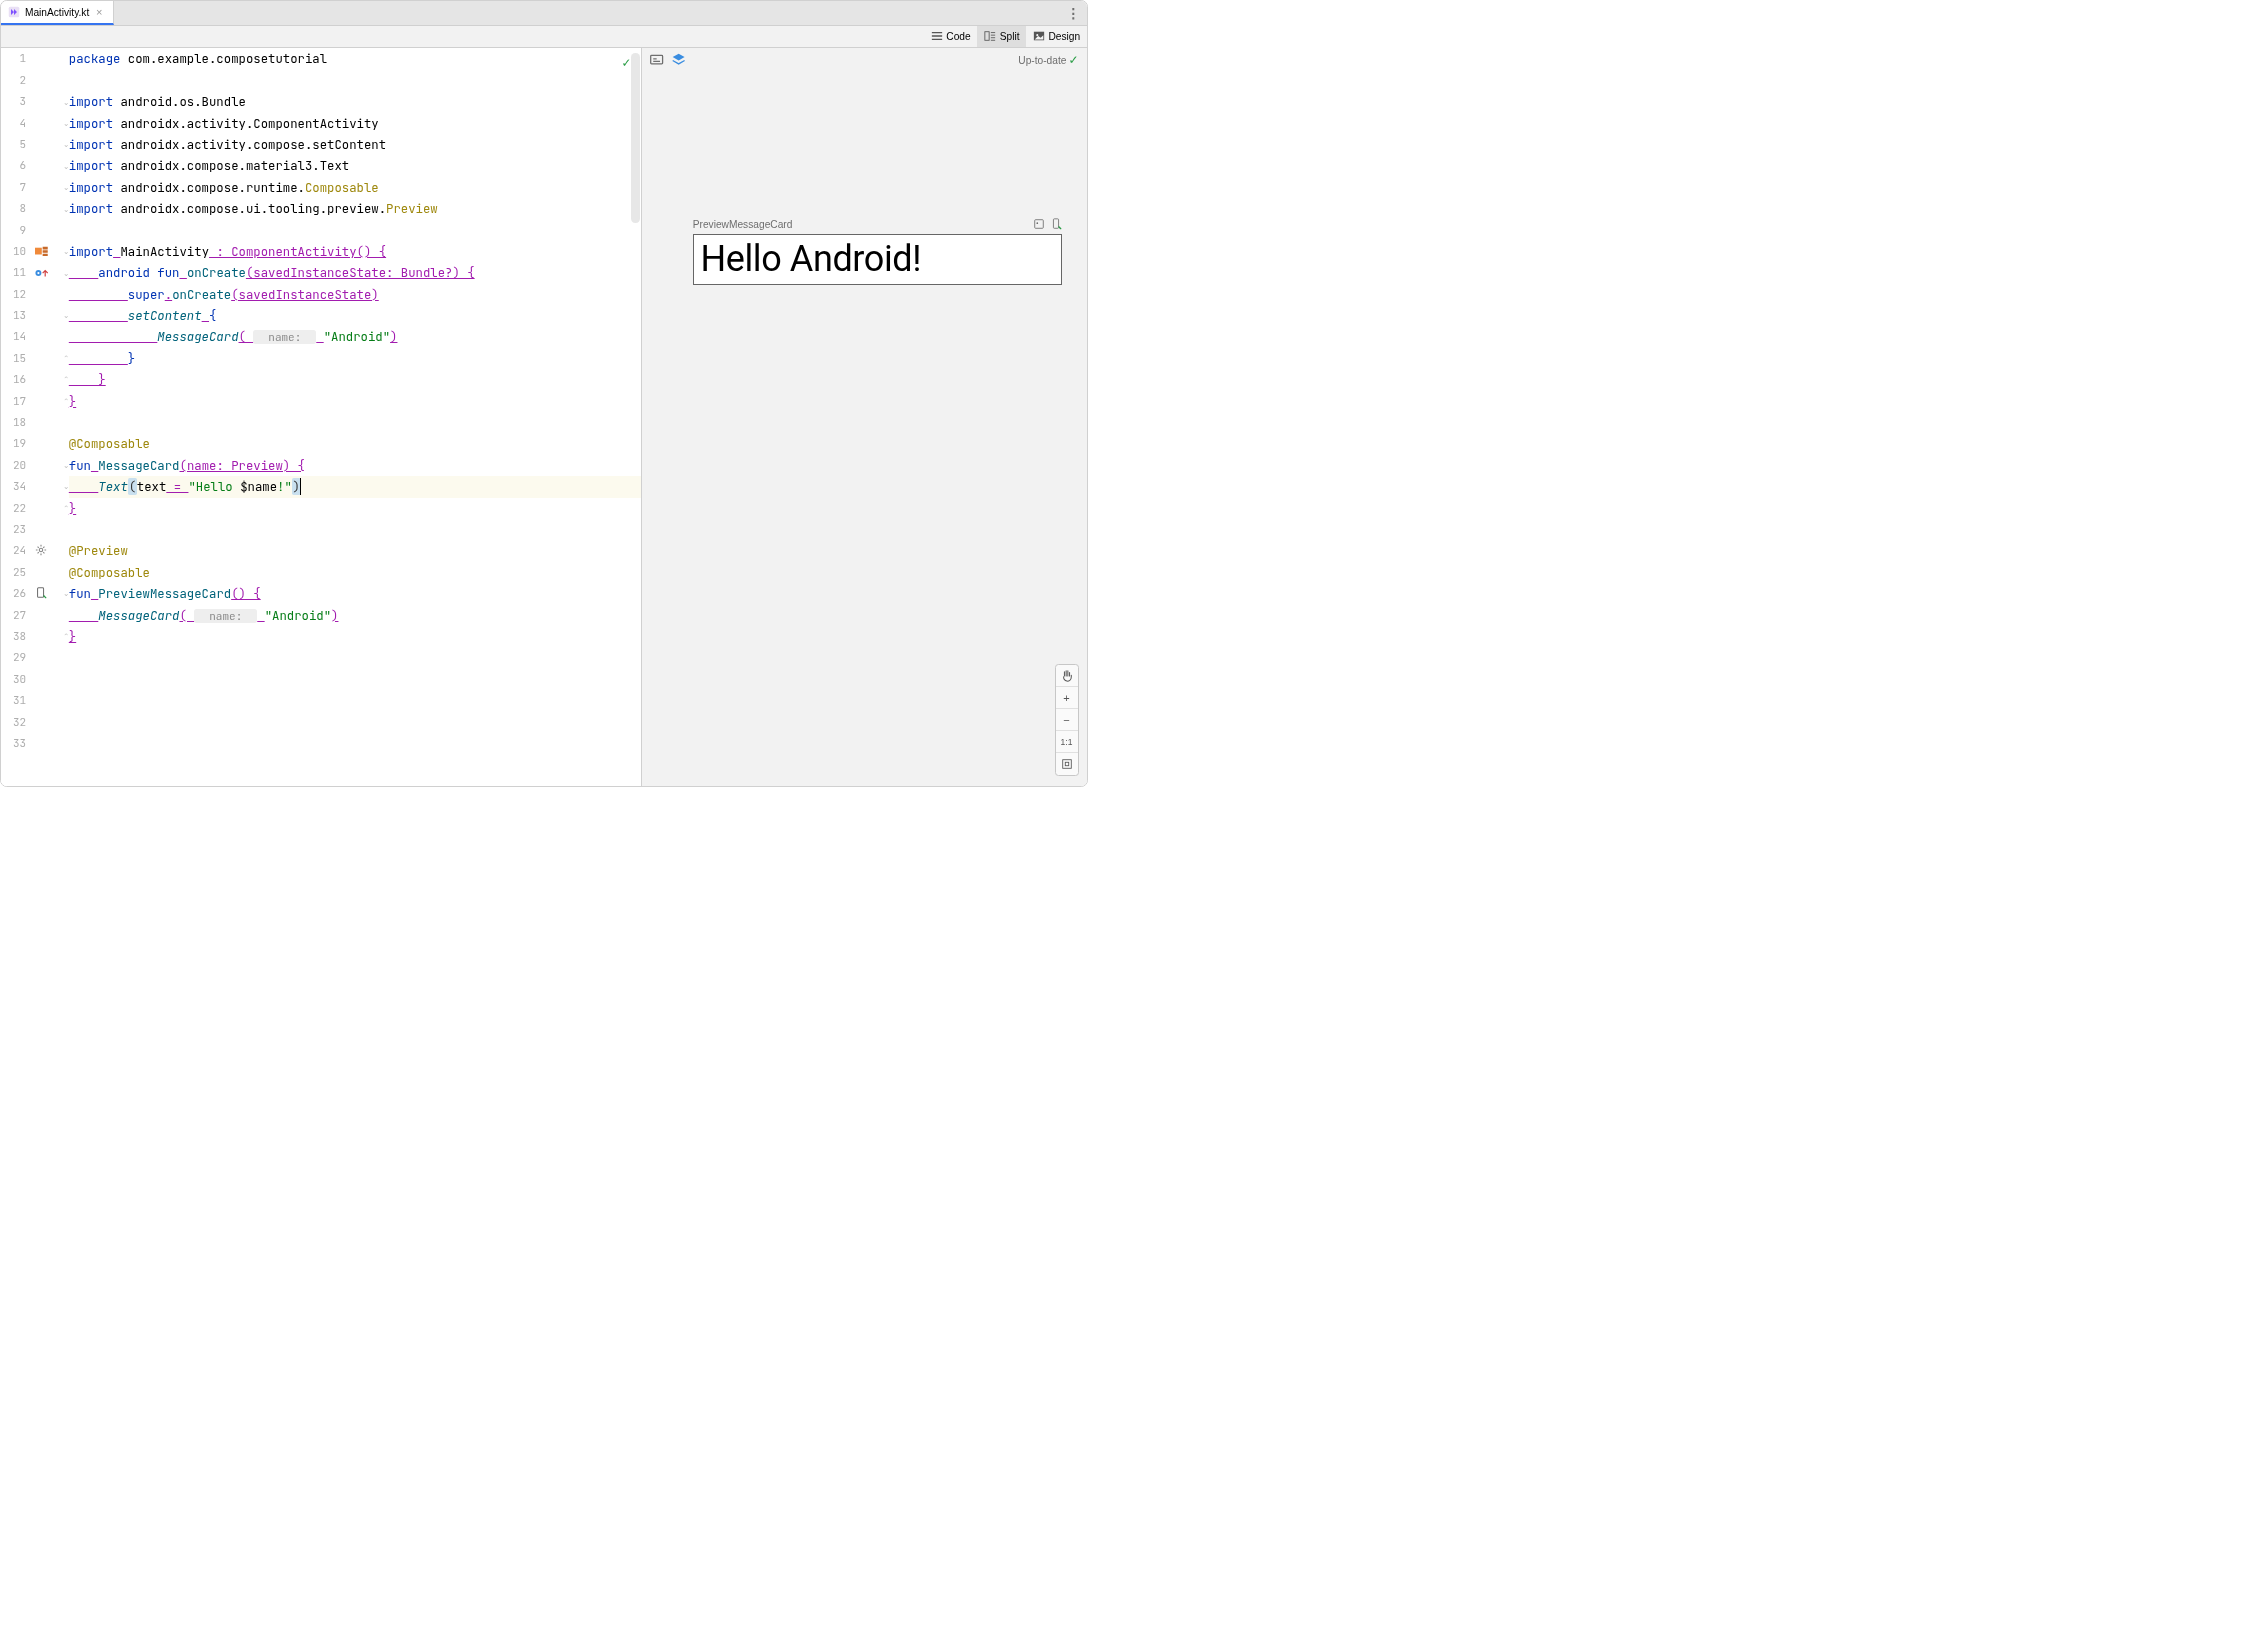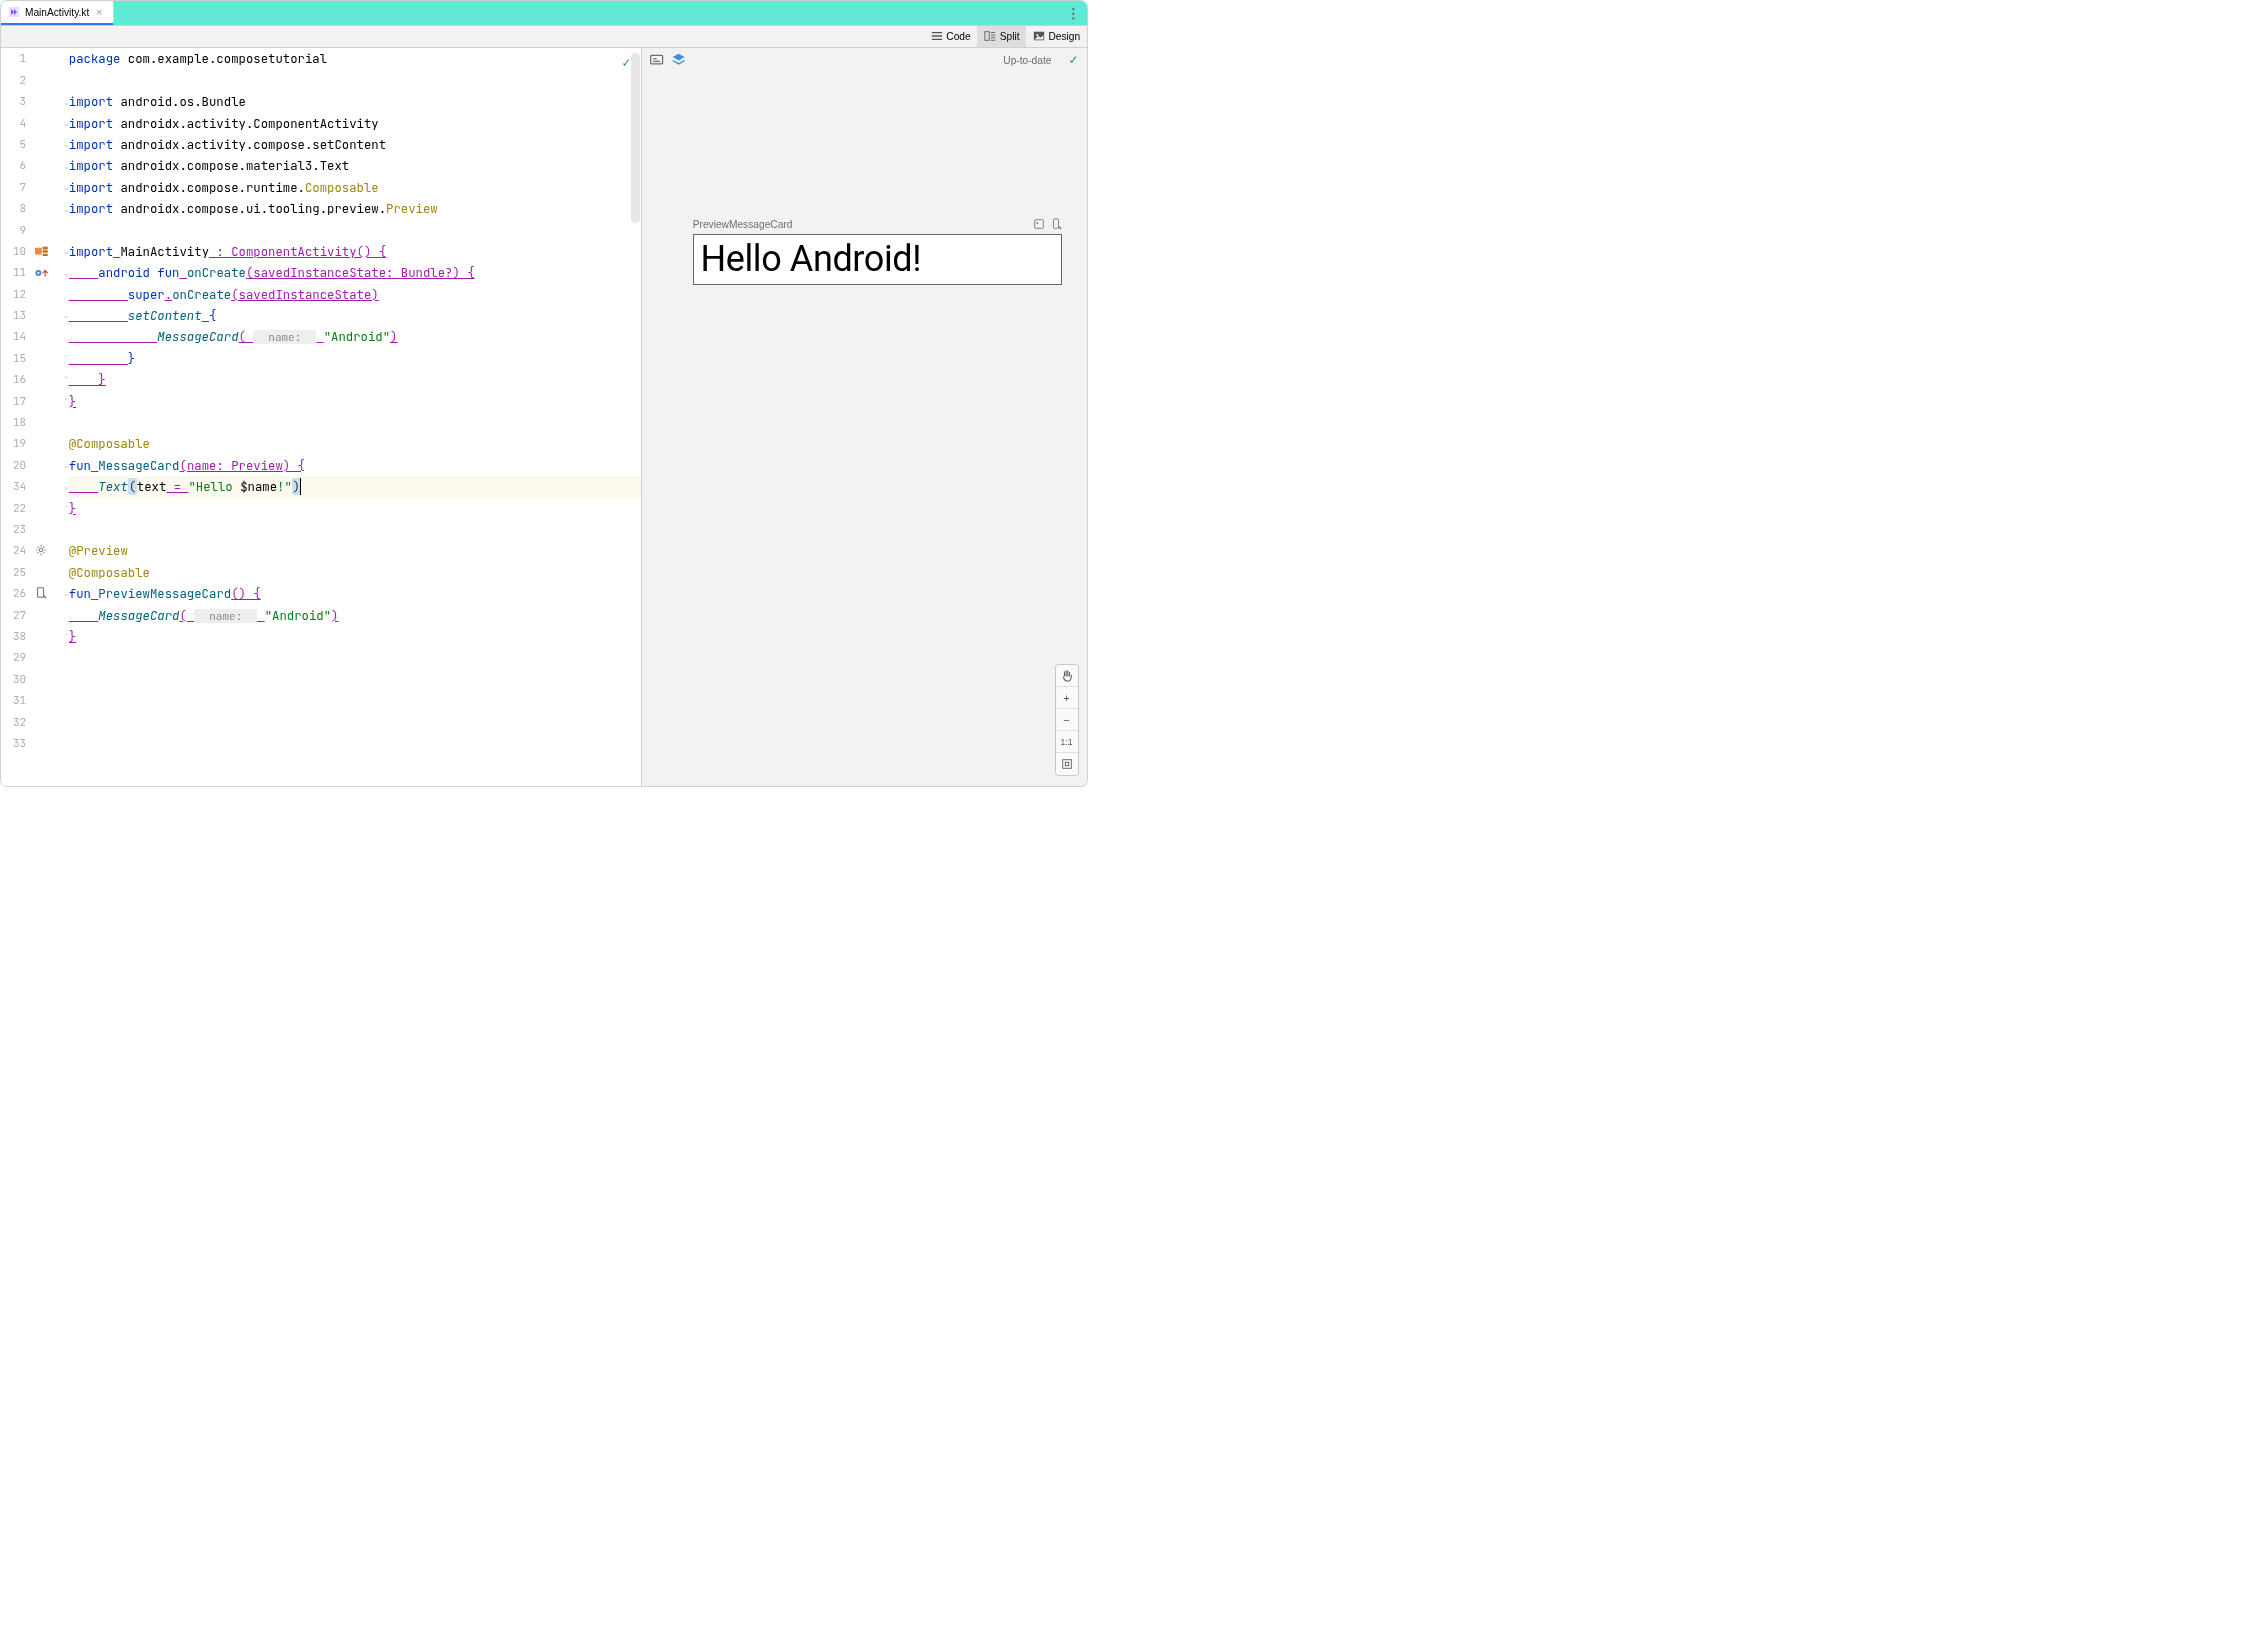--- a/index.html
+++ b/index.html
@@ -12,21 +12,21 @@
     height: 787px;
     border: 0.8px solid #d0d0d0;
     border-radius: 6.8px;
     overflow: hidden;
     position: relative;
   }
 
   
   .tab-bar {
     height: 25.4px;
-    background: #5eead4;
+    background: #e5e5e5;
     border-bottom: 0.8px solid #d0d0d0;
     display: flex;
     align-items: stretch;
     position: relative;
   }
   .file-tab {
     display: flex;
     align-items: center;
     gap: 5.1px;
     padding: 0 8.5px 0 6.8px;
@@ -210,21 +210,21 @@
     cursor: pointer;
   }
   .preview-status {
     position: absolute;
     top: 5.1px;
     right: 8.5px;
     font-size: 10.2px;
     color: #6e6e6e;
     display: flex;
     align-items: center;
-    gap: 17px;
+    gap: 2px;
   }
   .preview-status .chk { color: #2a9d46; font-size: 12px; }
 
   .preview-content {
     position: absolute;
     top: 170px;
     left: 51px;
     right: 25.4px;
   }
   .preview-label {

